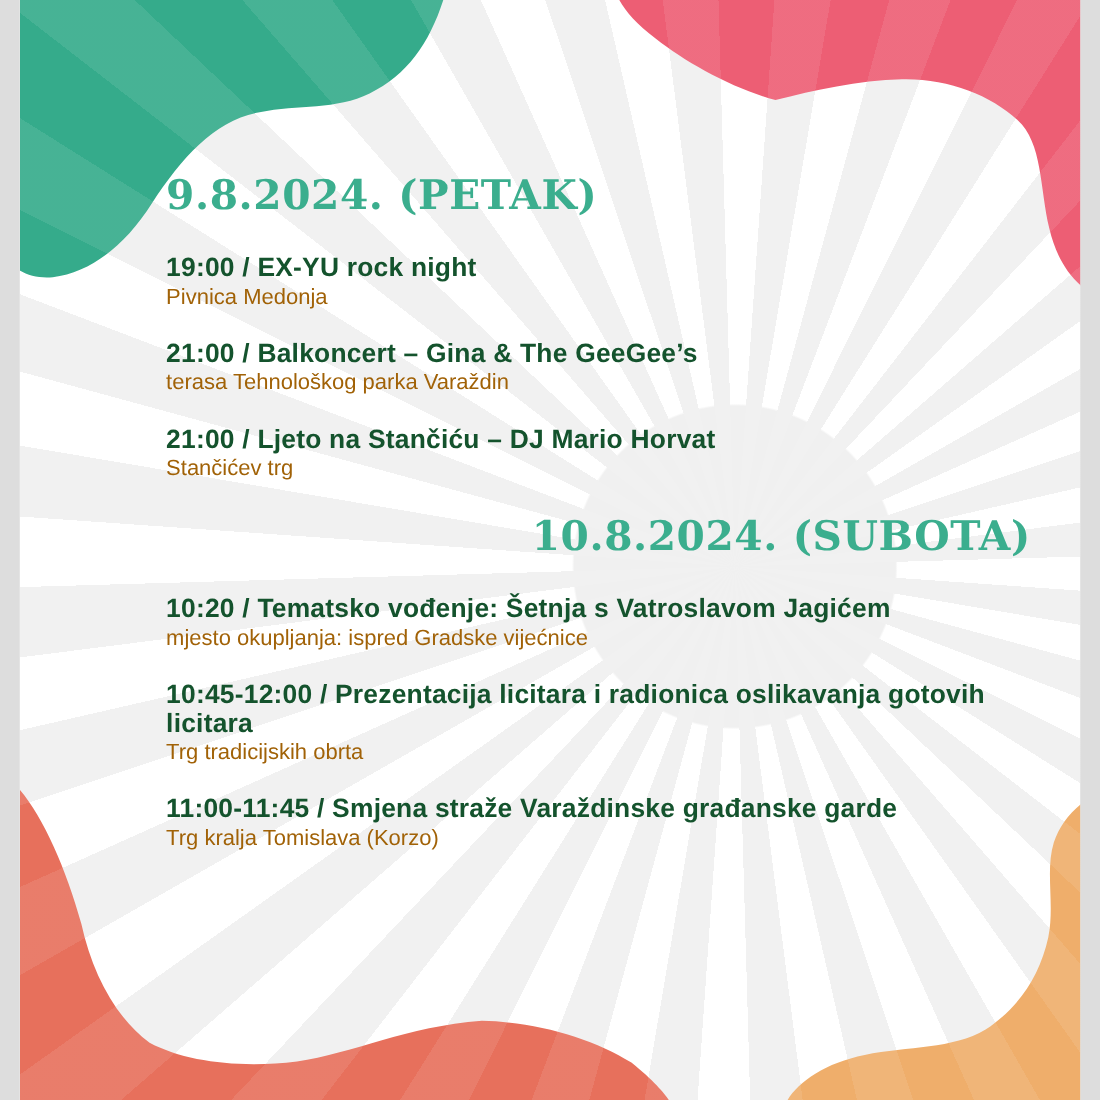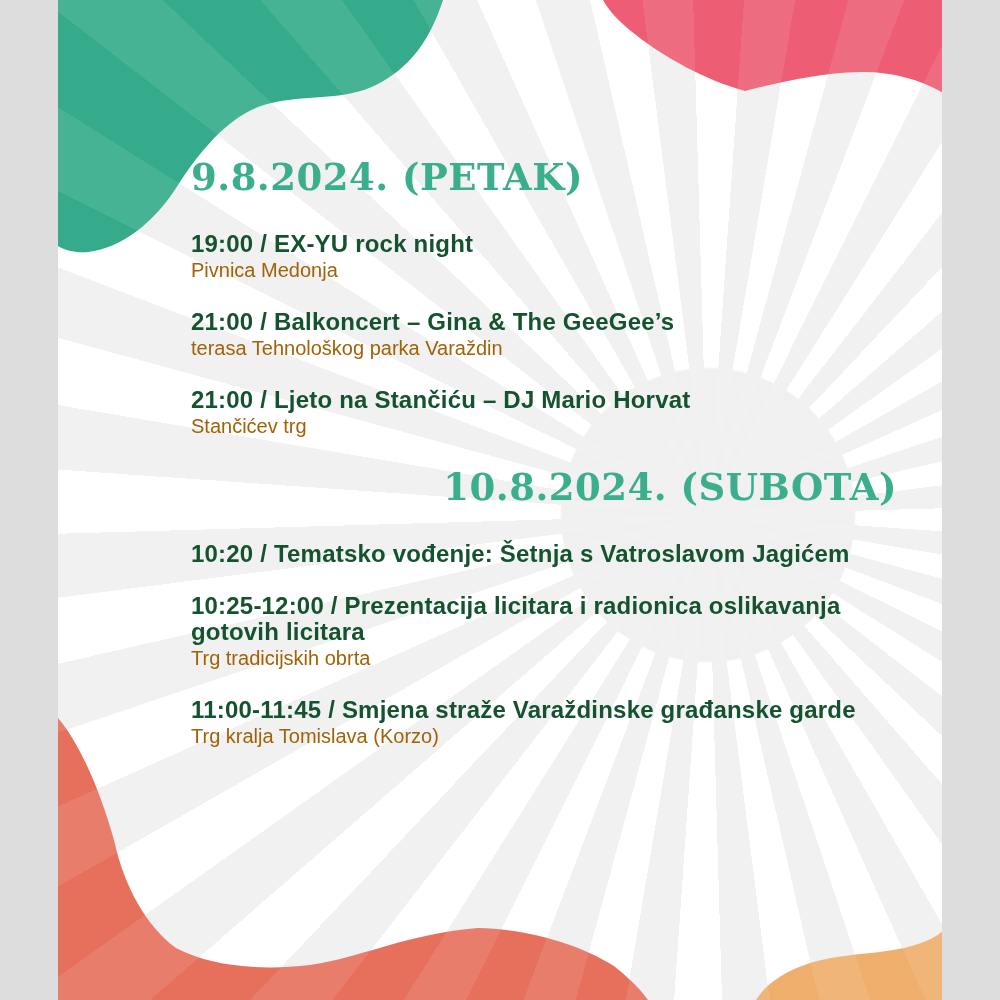--- a/index.html
+++ b/index.html
@@ -1,18 +1,18 @@
 <!DOCTYPE html>
 <html><head>
 <meta charset="utf-8">
 <style>
   html,body{margin:0;padding:0;background:#dddddd;}
   .poster{
     position:relative;
-    width:884px;height:1000px;
+    width:964px;height:1000px;
     margin:0 auto;
     background:#ffffff;
     overflow:hidden;
     font-family:"Liberation Sans", sans-serif;
   }
   
   .bg-rays{
     position:absolute;inset:0;
     background:
       radial-gradient(circle at 650px 515px, #f0f0f0 0 146px, rgba(240,240,240,0) 148px),
@@ -117,24 +117,25 @@
     <div class="event">
       <div class="event-title">21:00 / Ljeto na Stančiću – DJ Mario Horvat</div>
       <div class="event-loc">Stančićev trg</div>
     </div>
 
     <h1 class="section-heading second">10.8.2024. (SUBOTA)</h1>
 
 
     <div class="event">
       <div class="event-title">10:20 / Tematsko vođenje: Šetnja s Vatroslavom Jagićem</div>
+      <div class="event-loc">mjesto okupljanja: ispred Gradske vijećnice</div>
     </div>
 
     <div class="event">
-      <div class="event-title">10:25-12:00 / Prezentacija licitara i radionica oslikavanja gotovih licitara</div>
+      <div class="event-title">10:45-12:00 / Prezentacija licitara i radionica oslikavanja gotovih licitara</div>
       <div class="event-loc">Trg tradicijskih obrta</div>
     </div>
 
     <div class="event">
       <div class="event-title">11:00-11:45 / Smjena straže Varaždinske građanske garde</div>
       <div class="event-loc">Trg kralja Tomislava (Korzo)</div>
     </div>
 
   </div>
 </div>

